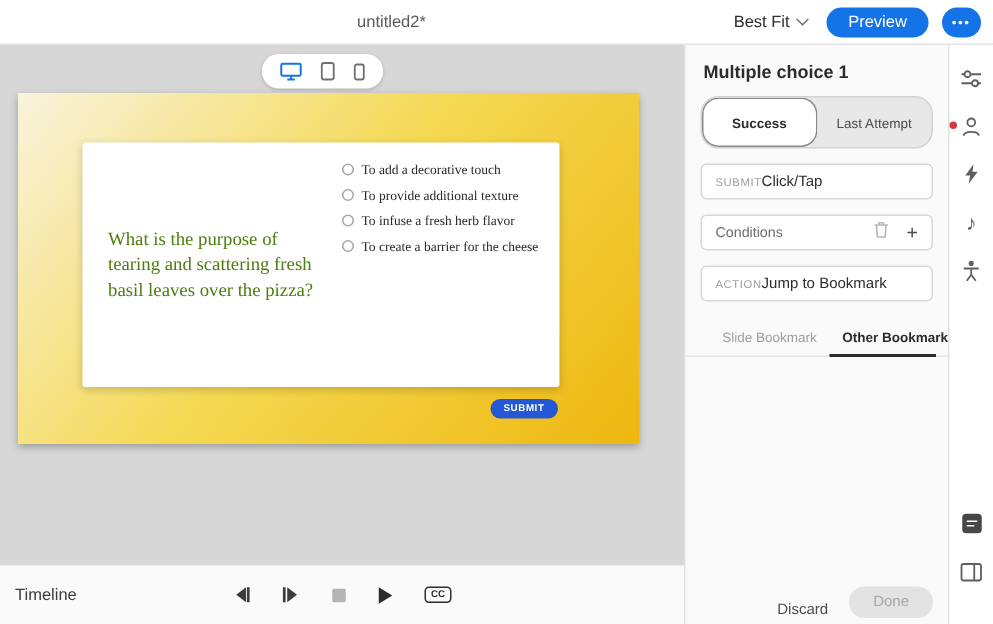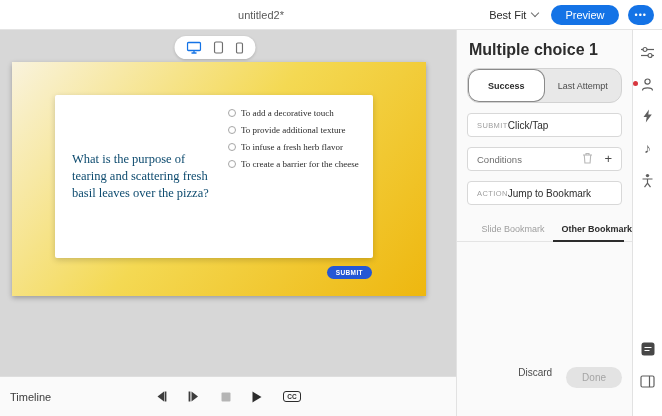--- a/index.html
+++ b/index.html
@@ -21,36 +21,36 @@
   .canvas-col { width:456px; display:flex; flex-direction:column; }
   .canvas { flex:1; background:#d7d7d7; position:relative; }
 
   
   .device-pill { position:absolute; top:6px; left:215px; transform:translateX(-50%); background:#fff; border-radius:14px; padding:5px 12px; display:flex; align-items:center; gap:12px; box-shadow:0 1px 3px rgba(0,0,0,.18); }
   .dev { display:flex; align-items:center; justify-content:center; cursor:pointer; }
 
   
   .slide { position:absolute; left:12px; top:32px; width:414px; height:234px; background:linear-gradient(130deg, #f9f3dd 0%, #f4d953 48%, #eeb70f 100%); box-shadow:0 2px 5px rgba(0,0,0,.28); }
   .qcard { position:absolute; left:43px; top:33px; width:318px; height:163px; background:#fff; border-radius:2px; box-shadow:0 2px 6px rgba(0,0,0,.18); display:flex; }
-  .question { width:165px; padding:10px 4px 10px 17px; display:flex; align-items:center; font-family:"Liberation Serif", serif; font-size:12.5px; line-height:1.35; color:#0c4a6e; }
+  .question { width:165px; padding:10px 4px 10px 17px; display:flex; align-items:center; font-family:"Liberation Serif", serif; font-size:12.5px; line-height:1.35; color:#4d7c0f; }
   .options { flex:1; padding:13px 8px 10px 8px; display:flex; flex-direction:column; gap:7px; font-family:"Liberation Serif", serif; font-size:9px; color:#2a2a2a; }
   .opt { display:flex; gap:5px; cursor:pointer; }
   .radio { width:8px; height:8px; border:1px solid #a6a6a6; border-radius:50%; flex:0 0 auto; margin-top:1px; background:#fff; }
   .submit-btn { position:absolute; right:54px; bottom:17px; background:#2457d5; color:#fff; border:none; font-size:6.5px; font-weight:700; letter-spacing:.4px; padding:3px 9px; border-radius:9px; cursor:pointer; }
 
   
   .timeline-bar { height:40px; background:#fafafa; border-top:1px solid #dedede; position:relative; display:flex; align-items:center; }
   .tl-label { padding-left:10px; font-size:11px; color:#3c3c3c; }
   .transport { position:absolute; left:0; right:0; display:flex; align-items:center; justify-content:center; gap:21px; }
   .tctl { display:flex; align-items:center; justify-content:center; cursor:pointer; }
   .cc-badge { border:1.2px solid #2c2c2c; border-radius:3px; font-size:6.5px; font-weight:700; color:#2c2c2c; padding:1px 3px; }
 
   
   .panel-col { width:176px; background:#fafafa; border-left:1px solid #e2e2e2; display:flex; flex-direction:column; }
-  .panel-title { padding:11px 12px 9px; font-size:16px; font-weight:700; color:#2c2c2c; }
+  .panel-title { padding:11px 12px 9px; font-size:12px; font-weight:700; color:#2c2c2c; }
   .seg { margin:0 10px; display:flex; background:#e8e8e8; border:1px solid #d2d2d2; border-radius:12px; height:35px; font-size:9px; overflow:hidden; }
   .seg-item { flex:1; display:flex; align-items:center; justify-content:center; color:#4b4b4b; cursor:pointer; border-radius:11px; }
   .seg-item.active { background:#fff; box-shadow:inset 0 0 0 1px #8a8a8a; color:#2c2c2c; font-weight:700; }
 
   .field { margin:10px 10px 0; background:#fff; border:1px solid #d8d8d8; border-radius:4px; height:24px; display:flex; align-items:center; padding:0 9px; cursor:pointer; }
   .field-label { font-size:7.5px; color:#9e9e9e; letter-spacing:.4px; }
   .field-value { flex:1; font-size:10px; color:#2c2c2c; }
   .conditions-label { font-size:9.5px; color:#6e6e6e; }
   .cond-icons { margin-left:auto; display:flex; align-items:center; gap:11px; }
   .plus { font-size:13px; color:#4b4b4b; line-height:10px; cursor:pointer; }
@@ -58,21 +58,21 @@
   .bm-tabs { margin-top:13px; display:flex; border-bottom:1px solid #e4e4e4; font-size:9px; }
   .bm-tab { flex:1; text-align:right; padding:6px 0 7px; color:#9e9e9e; position:relative; cursor:pointer; }
   .bm-tab.active { color:#2c2c2c; font-weight:700; }
   .bm-tab.active::after { content:""; position:absolute; left:8px; right:8px; bottom:-1px; height:2px; background:#2c2c2c; }
 
   .bm-list { background:#fff; margin-top:5px; padding-bottom:6px; border-bottom:1px solid #ececec; }
   .bm-row { height:30px; display:flex; align-items:center; gap:9px; padding:0 12px; border-bottom:1px solid #ededed; font-size:9px; color:#4b4b4b; background:#fff; cursor:pointer; }
   .bm-row.selected { border:2px solid #c9252d; }
   .diamond { width:7px; height:7px; background:#5f5f5f; transform:rotate(45deg); border-radius:1px; flex:0 0 auto; }
 
-  .panel-footer { margin-top:auto; display:flex; align-items:flex-start; justify-content:flex-end; gap:14px; padding:10px 10px 28px; }
+  .panel-footer { margin-top:auto; display:flex; align-items:flex-end; justify-content:flex-end; gap:14px; padding:10px 10px 4px; }
   .discard { font-size:10px; color:#4b4b4b; background:none; border:none; cursor:pointer; }
   .done { background:#e3e3e3; color:#a5a5a5; font-size:10px; border:none; border-radius:12px; padding:5px 16px; cursor:default; }
 
   
   .rail { width:30px; background:#fff; border-left:1px solid #e2e2e2; display:flex; flex-direction:column; align-items:center; padding:13px 0 26px; gap:14px; }
   .rail-icon { width:18px; height:18px; display:flex; align-items:center; justify-content:center; position:relative; cursor:pointer; color:#5f5f5f; }
   .rail-icon .dot { position:absolute; left:-6px; top:6px; width:5px; height:5px; border-radius:50%; background:#d7373f; }
   .note-glyph { font-size:14px; color:#5f5f5f; line-height:14px; }
   .rail-bottom { margin-top:auto; display:flex; flex-direction:column; gap:14px; align-items:center; }
 </style>

